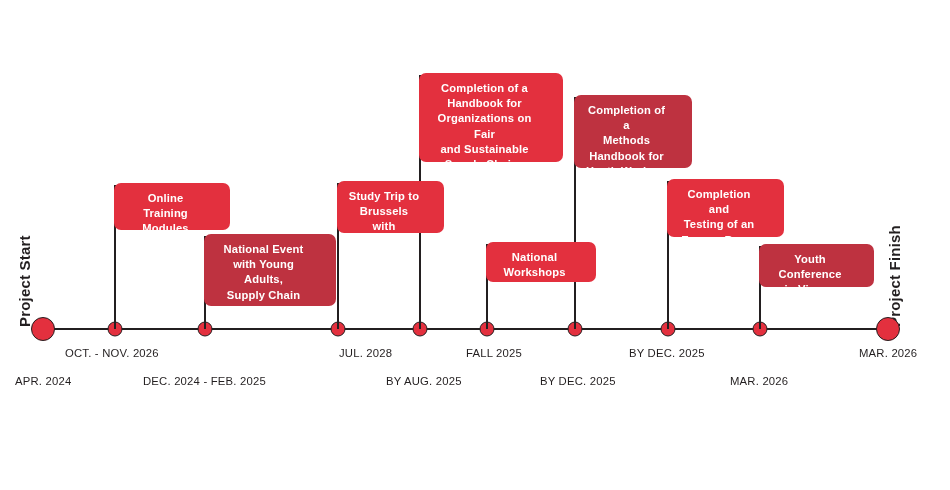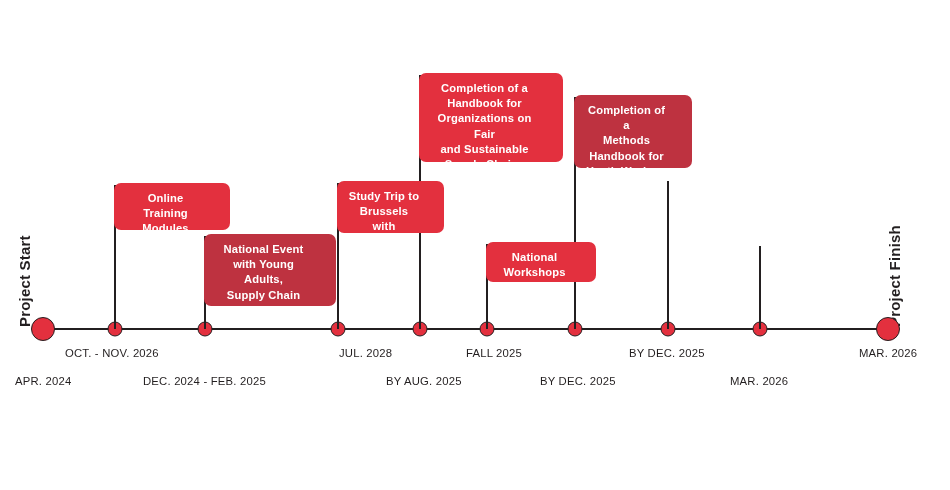--- a/index.html
+++ b/index.html
@@ -132,21 +132,26 @@
 
   <div class="flag bright" style="left:486px; top:242px; width:110px; height:40px;">National
 Workshops with
 Young Adults</div>
 
   <div class="flag dark" style="left:574px; top:95px; width:118px; height:73px;">Completion of a
 Methods
 Handbook for
 Youth Workers</div>
 
+  <div class="flag bright" style="left:667px; top:179px; width:117px; height:58px;">Completion and
+Testing of an
+Escape Room</div>
 
+  <div class="flag dark" style="left:759px; top:244px; width:115px; height:43px;">Youth Conference
+in Vienna</div>
 
   <div class="date-label" style="left:15px;  top:375px;">APR. 2024</div>
   <div class="date-label" style="left:143px; top:375px;">DEC. 2024 - FEB. 2025</div>
   <div class="date-label" style="left:386px; top:375px;">BY AUG. 2025</div>
   <div class="date-label" style="left:540px; top:375px;">BY DEC. 2025</div>
   <div class="date-label" style="left:730px; top:375px;">MAR. 2026</div>
 
   <div class="date-label" style="left:65px;  top:347px;">OCT. - NOV. 2026</div>
   <div class="date-label" style="left:339px; top:347px;">JUL. 2028</div>
   <div class="date-label" style="left:466px; top:347px;">FALL 2025</div>

